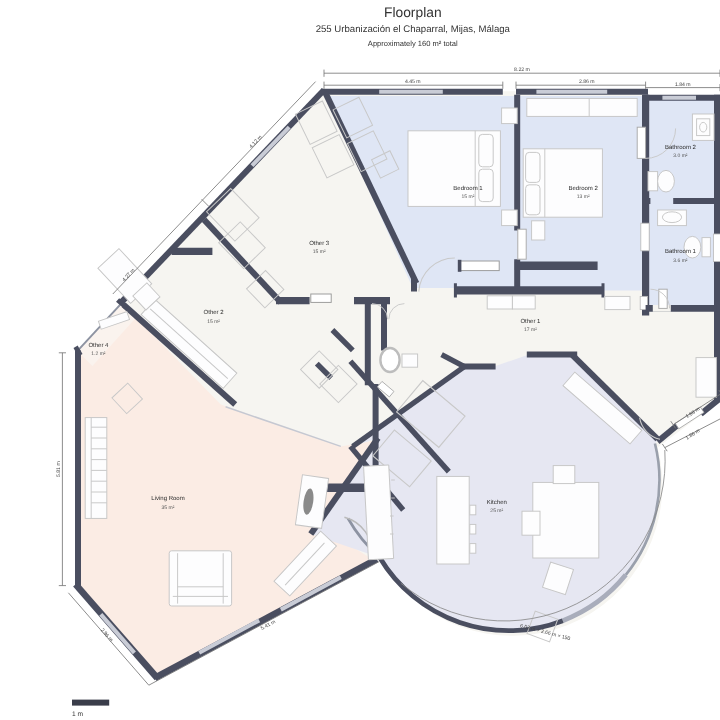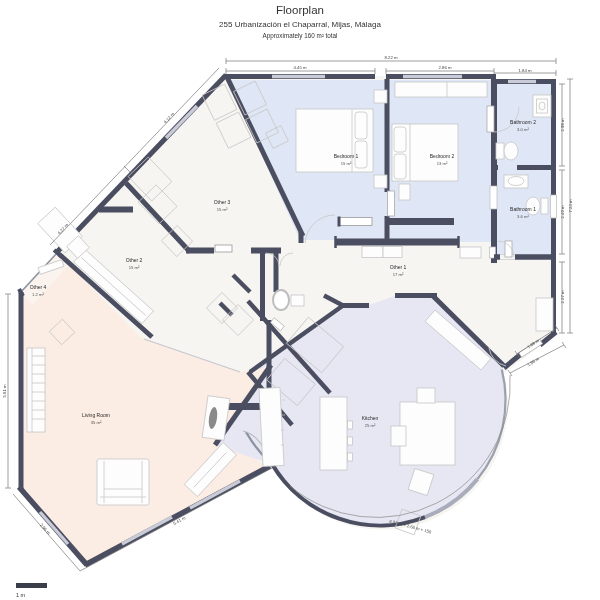--- a/index.html
+++ b/index.html
@@ -1,16 +1,16 @@
 <!DOCTYPE html>
 <html><head>
 <meta charset="utf-8">
 <style>
 html,body{margin:0;padding:0;background:#fff;}
-#page{width:512px;height:600px;position:relative;font-family:"Liberation Sans",sans-serif;}
+#page{width:512px;height:600px;position:relative;font-family:"Liberation Sans",sans-serif;padding-left:44px;}
 text{font-family:"Liberation Sans",sans-serif;fill:#333;}
 .rl{font-size:5px;fill:#2b2b2b;text-anchor:middle;}
 .ra{font-size:4.2px;fill:#555;text-anchor:middle;}
 .dim{font-size:4.3px;fill:#444;text-anchor:middle;}
 .wall{stroke:#4a4e60;fill:none;}
 .furn{stroke:#c6c6c6;fill:#fdfdfe;stroke-width:0.8;}
 .furno{stroke:#c8c8c8;fill:none;stroke-width:0.8;}
 .furnt{stroke:#c7c7c7;fill:none;stroke-width:0.8;}
 </style>
 </head>

